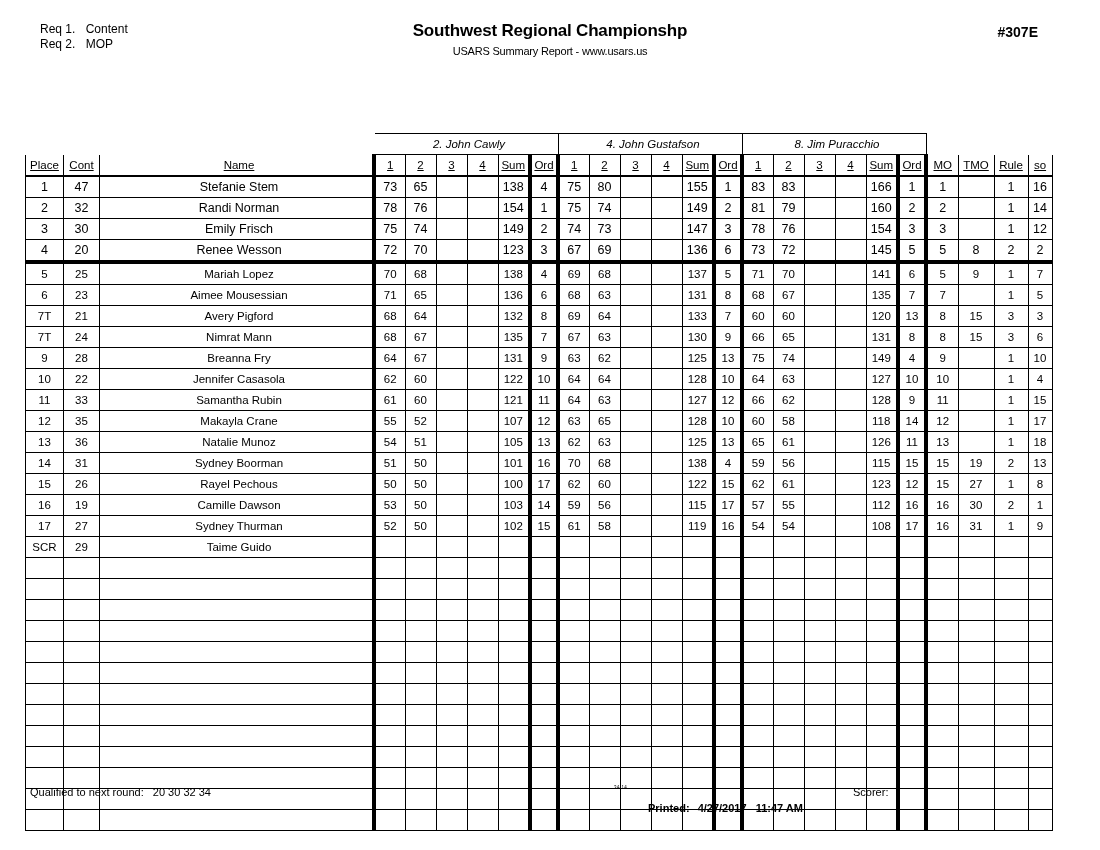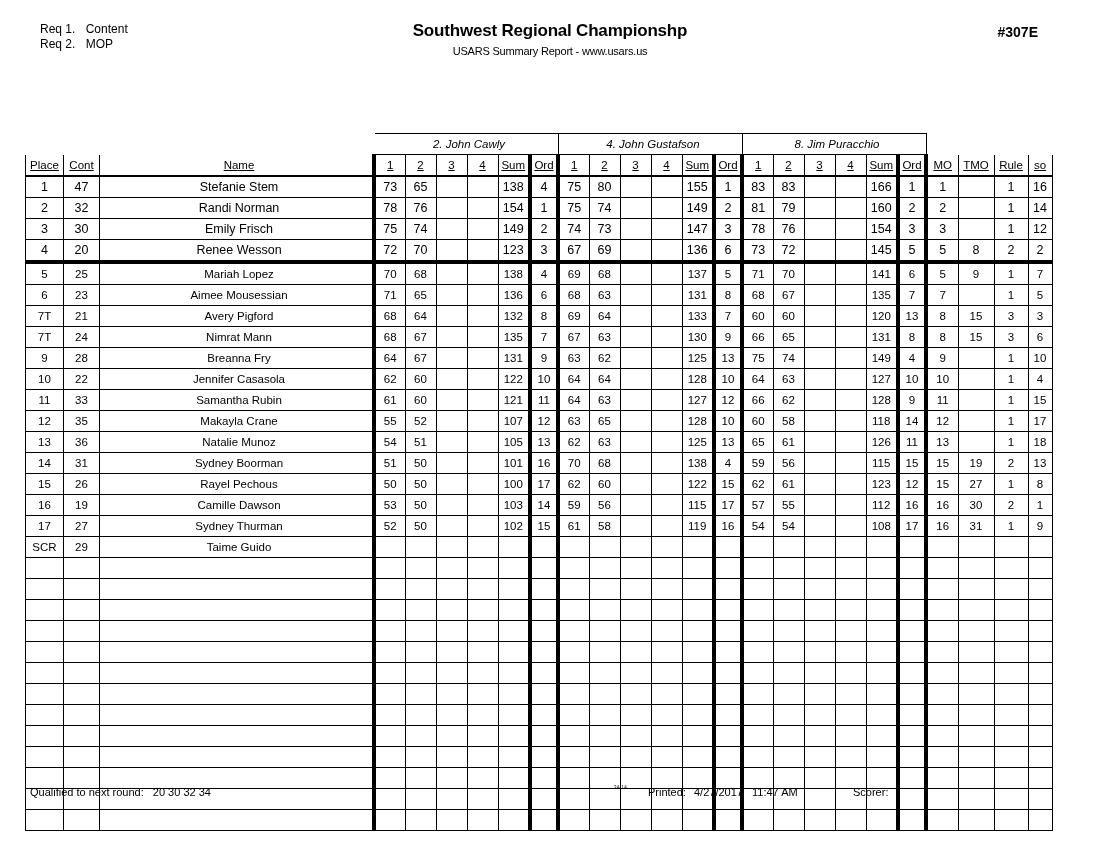--- a/index.html
+++ b/index.html
@@ -132,21 +132,21 @@
     left: 0;
     top: 782px;
     width: 1100px;
     height: 24px;
     font-size: 11px;
     padding-left: 37px;
   }
   #qualified-note { position: absolute; left: 30px; top: 4px; white-space: nowrap; }
   #qualified-label { margin-right: 6px; }
   #tiny-code { position: absolute; left: 614px; top: 3px; font-size: 4.5px; letter-spacing: 0.3px; }
-  #printed-note { position: absolute; left: 648px; top: 4px; white-space: nowrap; }
+  #printed-note { position: absolute; left: 648px; top: 20px; white-space: nowrap; font-weight: bold; }
   #printed-label { margin-right: 5px; }
   #printed-date { margin-right: 6px; }
   #scorer-note { position: absolute; left: 853px; top: 4px; white-space: nowrap; }
 </style>
 </head>
 <body>
 
 <div id="req-block">
   <span class="req-line">
     <span class="req-lbl">Req</span>

